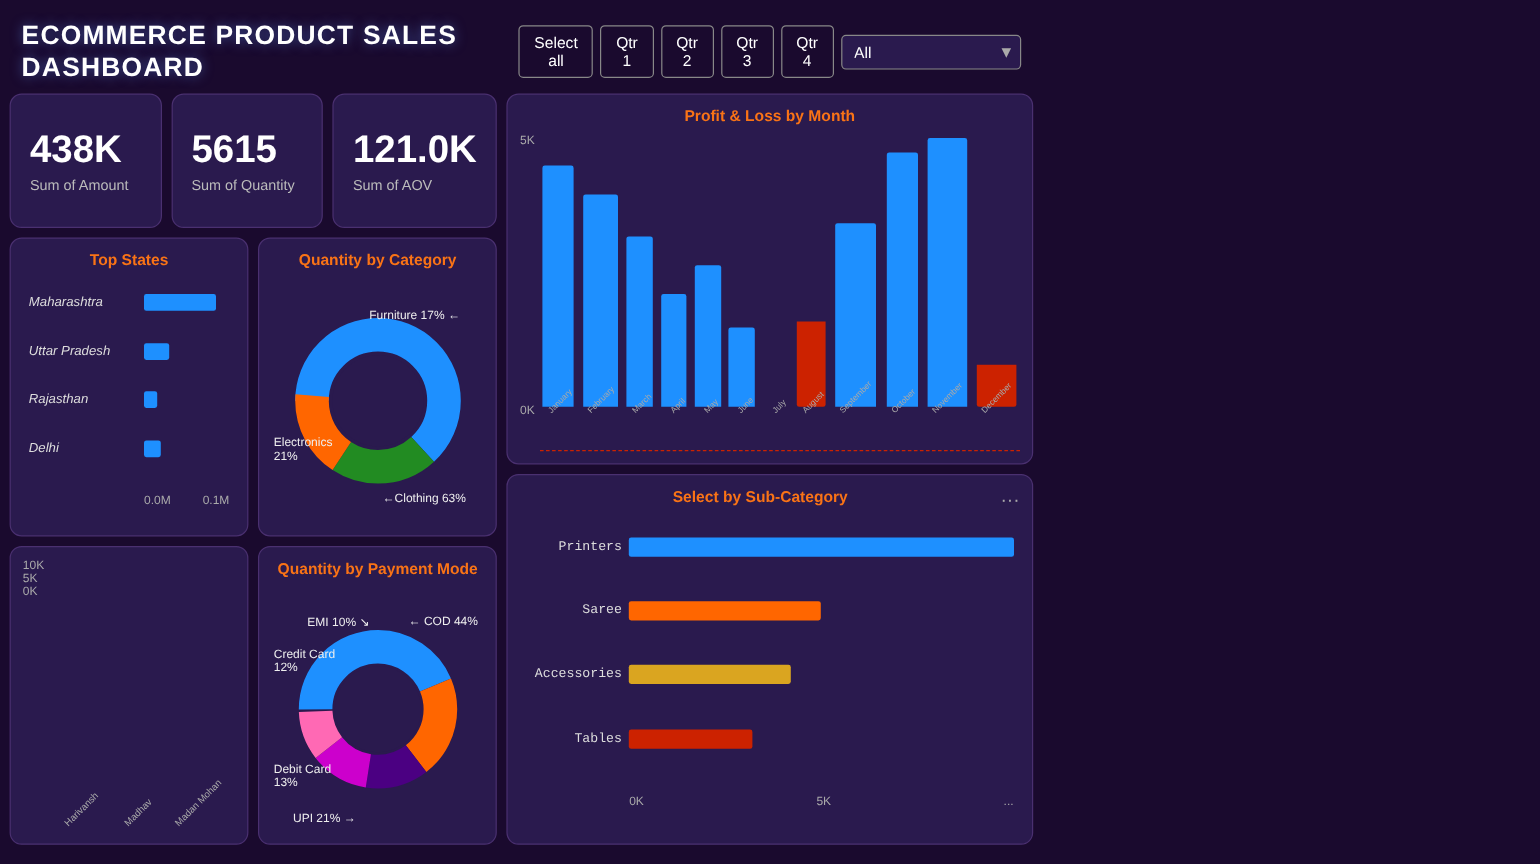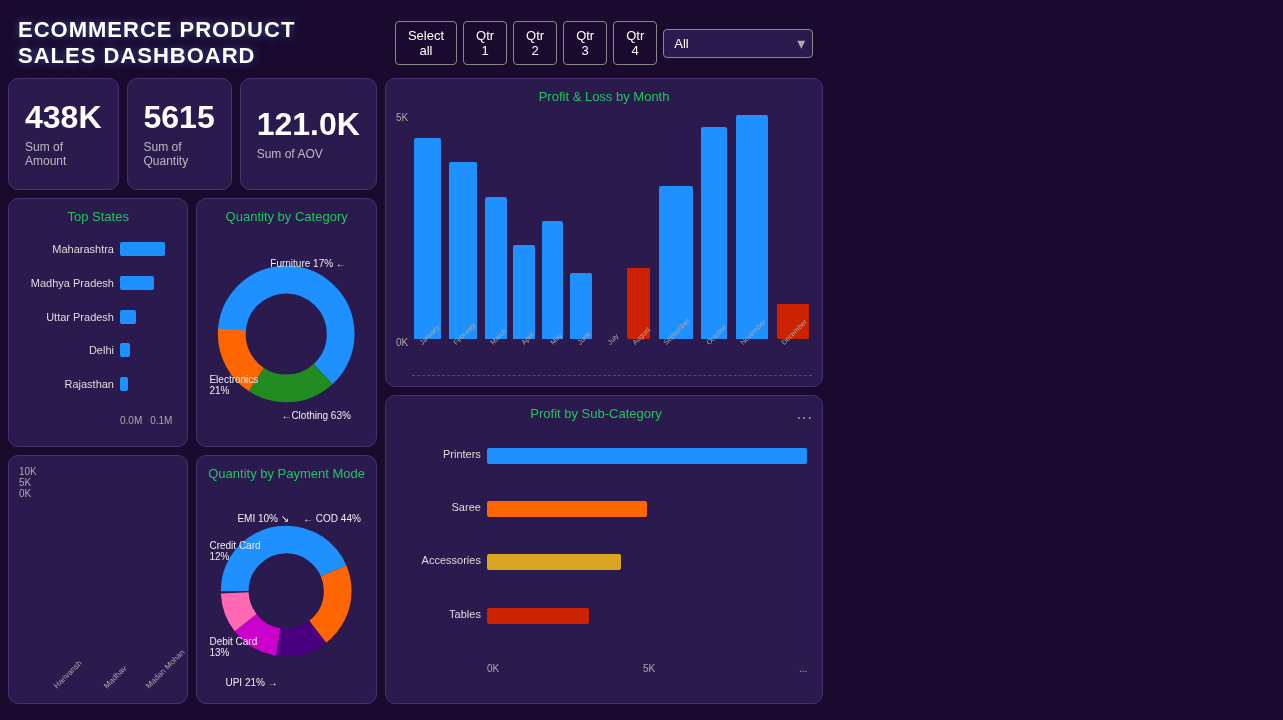--- a/index.html
+++ b/index.html
@@ -8,21 +8,21 @@
       font-family: 'Segoe UI', Arial, sans-serif;
       color: #fff;
       width: 1283px;
       height: 720px;
       overflow: hidden;
     }
 
     .dashboard {
       display: grid;
       grid-template-rows: 70px 120px 1fr 1fr;
-      grid-template-columns: 1fr 1fr 1fr 1fr;
+      grid-template-columns: 1fr 1fr 1fr;
       gap: 0;
       height: 720px;
       padding: 8px;
     }
 
     
     .header {
       grid-column: 1 / 2;
       grid-row: 1;
       display: flex;
@@ -143,22 +143,22 @@
       border-radius: 10px;
       border: 1px solid #4a3070;
       padding: 10px;
       display: flex;
       flex-direction: column;
       overflow: hidden;
     }
 
     .chart-title {
       font-size: 13px;
-      font-weight: 400;
-      color: #22c55e;
+      font-weight: 700;
+      color: #f97316;
       text-align: center;
       margin-bottom: 8px;
     }
 
     
     .bar-chart-h {
       flex: 1;
       display: flex;
       flex-direction: column;
       justify-content: space-around;
@@ -168,22 +168,22 @@
     .h-bar-row {
       display: flex;
       align-items: center;
       gap: 6px;
     }
 
     .h-bar-label {
       font-size: 11px;
       color: #ddd;
       width: 90px;
-      text-align: right;
       flex-shrink: 0;
+      font-style: italic;
     }
 
     .h-bar-track {
       flex: 1;
       height: 14px;
       background: transparent;
       border-radius: 2px;
     }
 
     .h-bar-fill {
@@ -261,22 +261,23 @@
     .sub-cat-chart {
       flex: 1;
       display: flex;
       flex-direction: column;
       justify-content: space-around;
       padding: 0 5px;
     }
 
     .sc-bar-row {
       display: flex;
-      align-items: flex-start;
+      align-items: center;
       gap: 6px;
+      font-family: Liberation Mono, monospace;
     }
 
     .sc-bar-label {
       font-size: 11px;
       color: #ddd;
       width: 80px;
       text-align: right;
       flex-shrink: 0;
     }
 
@@ -349,64 +350,58 @@
     <div class="chart-card">
       <div class="chart-title">Top States</div>
       <div class="bar-chart-h">
         <div class="h-bar-row">
           <span class="h-bar-label">Maharashtra</span>
           <div class="h-bar-track">
             <div class="h-bar-fill" style="width:85%"></div>
           </div>
         </div>
         <div class="h-bar-row">
-          <span class="h-bar-label">Madhya Pradesh</span>
-          <div class="h-bar-track">
-            <div class="h-bar-fill" style="width:65%"></div>
-          </div>
-        </div>
-        <div class="h-bar-row">
           <span class="h-bar-label">Uttar Pradesh</span>
           <div class="h-bar-track">
             <div class="h-bar-fill" style="width:30%"></div>
+          </div>
+        </div>
+        <div class="h-bar-row">
+          <span class="h-bar-label">Rajasthan</span>
+          <div class="h-bar-track">
+            <div class="h-bar-fill" style="width:15%"></div>
           </div>
         </div>
         <div class="h-bar-row">
           <span class="h-bar-label">Delhi</span>
           <div class="h-bar-track">
             <div class="h-bar-fill" style="width:20%"></div>
           </div>
         </div>
-        <div class="h-bar-row">
-          <span class="h-bar-label">Rajasthan</span>
-          <div class="h-bar-track">
-            <div class="h-bar-fill" style="width:15%"></div>
-          </div>
-        </div>
         <div class="h-bar-axis">
           <span>0.0M</span>
           <span>0.1M</span>
         </div>
       </div>
     </div>
 
     <div class="chart-card">
       <div class="chart-title">Quantity by Category</div>
       <div class="donut-container">
         <svg class="donut-svg" viewBox="0 0 160 160">
 
           <circle cx="80" cy="80" r="55" fill="none" stroke="#1e90ff" stroke-width="28" stroke-dasharray="218.1 127.0" stroke-dashoffset="86.4" transform="rotate(-90 80 80)"></circle>
 
           <circle cx="80" cy="80" r="55" fill="none" stroke="#228b22" stroke-width="28" stroke-dasharray="72.7 272.4" stroke-dashoffset="-131.7" transform="rotate(-90 80 80)"></circle>
 
           <circle cx="80" cy="80" r="55" fill="none" stroke="#ff6600" stroke-width="28" stroke-dasharray="58.8 286.3" stroke-dashoffset="-204.4" transform="rotate(-90 80 80)"></circle>
           <circle cx="80" cy="80" r="38" fill="#2a1a4e"></circle>
         </svg>
         <span class="donut-label" style="top:10px;right:20px;font-size:10px">Furniture 17% ←</span>
-        <span class="donut-label" style="bottom:40px;left:2px;font-size:10px">Electronics<br>21%</span>
+        <span class="donut-label" style="bottom:50px;left:2px;font-size:10px">Electronics<br>21%</span>
         <span class="donut-label" style="bottom:15px;right:15px;font-size:10px">←Clothing 63%</span>
       </div>
     </div>
 
     <div class="chart-card">
       <div style="display:flex;flex:1;position:relative;">
         <div style="display:flex;flex-direction:column;justify-content:flex-start;font-size:10px;color:#aaa;padding-bottom:22px;padding-right:4px;">
           <span>10K</span>
           <span>5K</span>
           <span>0K</span>
@@ -543,21 +538,21 @@
           <div style="flex:1;display:flex;flex-direction:column;align-items:center;justify-content:flex-end;height:100%;">
             <div style="width:85%;background:#cc2200;border-radius:0 0 2px 2px;height:15%;margin-top:auto;"></div>
             <span style="font-size:7px;color:#aaa;transform:rotate(-45deg);margin-top:2px;transform-origin:top left;margin-left:6px;">December</span>
           </div>
         </div>
       </div>
     </div>
 
     <div class="chart-card">
       <div style="display:flex;justify-content:space-between;align-items:center;">
-        <div class="chart-title" style="flex:1;">Profit by Sub-Category</div>
+        <div class="chart-title" style="flex:1;">Select by Sub-Category</div>
         <span class="ellipsis-btn">···</span>
       </div>
       <div class="sub-cat-chart">
         <div class="sc-bar-row">
           <span class="sc-bar-label">Printers</span>
           <div class="sc-bar-track">
             <div class="sc-bar-fill" style="width:100%;background:#1e90ff;"></div>
           </div>
         </div>
         <div class="sc-bar-row">

